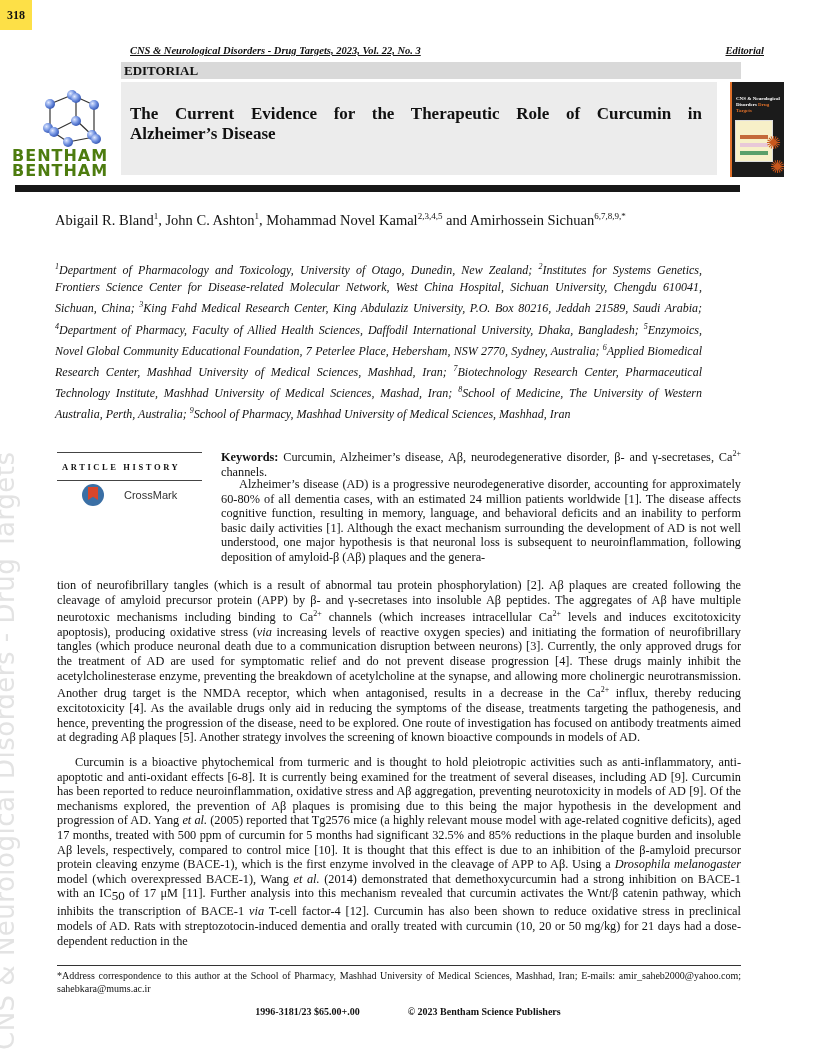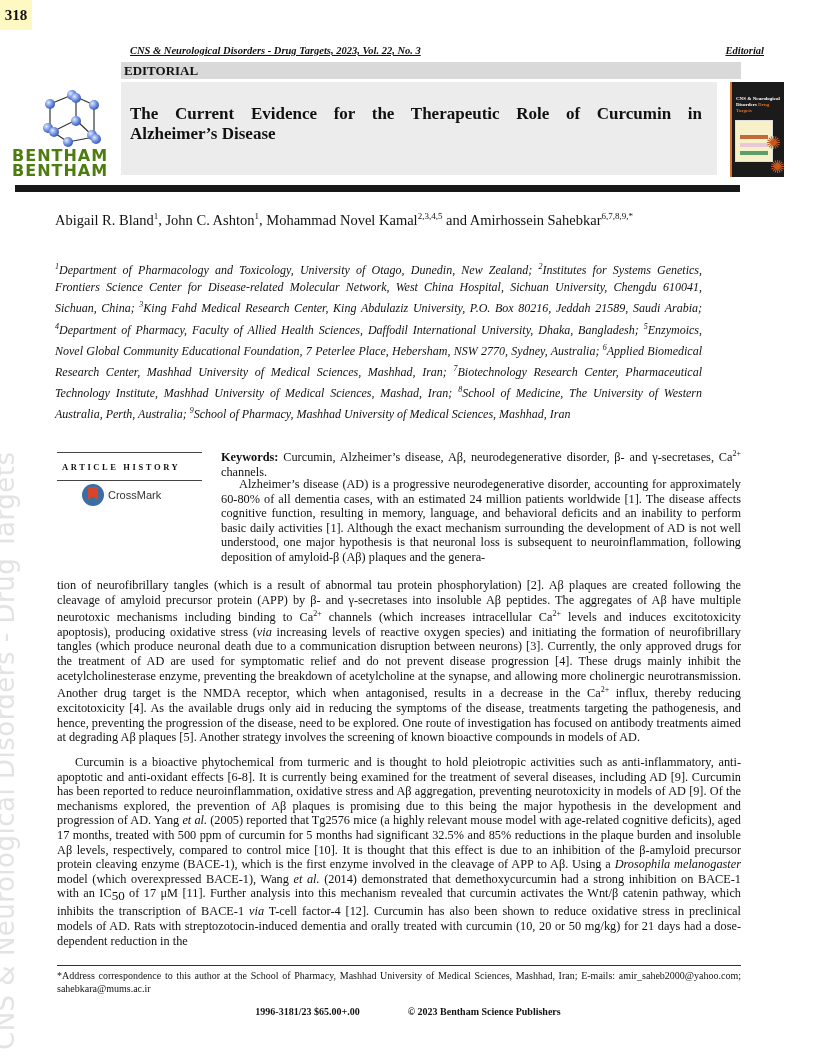--- a/index.html
+++ b/index.html
@@ -1,20 +1,20 @@
 <!DOCTYPE html>
 <html><head>
 <meta charset="utf-8">
 <style>
   html, body { margin:0; padding:0; background:#ffffff; }
   body { width:816px; height:1056px; position:relative; overflow:hidden;
          font-family:"Liberation Serif", serif; color:#111; }
 
-  .page-num { position:absolute; left:0; top:0; width:32px; height:30px; background:#fef9c3;
-              font-weight:bold; font-size:15px; display:flex; align-items:center; justify-content:center; }
+  .page-num { position:absolute; left:0; top:0; width:32px; height:30px; background:#fde047;
+              font-weight:bold; font-size:12px; display:flex; align-items:center; justify-content:center; }
 
   .running-head { position:absolute; left:130px; right:52px; top:45px; font-size:10.5px;
                   font-style:italic; font-weight:bold; display:flex; justify-content:space-between;text-decoration:underline; }
 
   .editorial-bar { position:absolute; left:121px; width:620px; top:62px; height:17px; background:#d9d9d9;
                    font-weight:bold; font-size:13px; line-height:17px; padding-left:3px; box-sizing:border-box; }
 
   .title-band { position:absolute; left:121px; width:596px; top:82px; height:93px; background:#ececec; }
   .title { position:absolute; left:130px; width:572px; top:104px; font-weight:bold; font-size:17px;
            line-height:20px; text-align:justify; text-align-last:left; }
@@ -47,21 +47,21 @@
   .history { position:absolute; left:57px; top:452px; width:145px; }
   .history .rule-top { border-top:1px solid #444; }
   .history .rule { border-top:1px solid #444; margin-top:8px; }
   .history h4 { margin:9px 0 0 5px; font-size:8.5px; letter-spacing:2.6px; font-weight:bold; }
   .history .dates { margin:7px 0 0 5px; font-size:7.5px; line-height:9px; color:#333; }
   .history .doi { font-style:italic; }
   .crossmark { display:flex; align-items:center; margin:3px 0 0 25px; }
   .crossmark .cm-icon { width:22px; height:22px; border-radius:50%; background:#3a6fa5; position:relative; }
   .crossmark .cm-icon::after { content:""; position:absolute; left:6px; top:3px; width:10px; height:13px; background:#d7462a;
                                clip-path:polygon(0 0,100% 0,100% 100%,50% 75%,0 100%); }
-  .crossmark span { margin-left:4px; font-size:11px; font-family:"Liberation Sans", sans-serif; color:#333; }
+  .crossmark span { margin-left:20px; font-size:11px; font-family:"Liberation Sans", sans-serif; color:#333; }
 
   .body-text { position:absolute; font-size:12.3px; line-height:14.6px; text-align:justify; }
   .body-text p { margin:0; text-indent:18px; }
   .kw { left:221px; width:520px; top:447px;font-family:Liberation Serif, serif; }
   .p1a { left:221px; width:520px; top:477px; }
   .p1b { left:57px; width:684px; top:578px; }
   .p1b p { text-indent:0; }
   .p2 { left:57px; width:684px; top:755px; }
   sup.s { font-size:8px; }
   sub.s { font-size:13px; }
@@ -137,21 +137,21 @@
     <i style="top:22px;background:#e8c8d8"></i>
     <i style="top:30px;background:#5aa06a"></i>
   </div>
   <div class="star" style="left:34px;top:52px">✺</div>
   <div class="star" style="left:38px;top:76px">✺</div>
 </div>
 
 <div class="black-rule"></div>
 
 <div class="authors">
-  <span><span>Abigail R. Bland</span><sup>1</sup><span>, </span></span><span><span>John C. Ashton</span><sup>1</sup><span>, </span></span><span><span>Mohammad Novel Kamal</span><sup>2,3,4,5</sup><span style="white-space:pre"> and </span></span><span><span>Amirhossein Sahebkar</span><sup>6,7,8,9,*</sup></span>
+  <span><span>Abigail R. Bland</span><sup>1</sup><span>, </span></span><span><span>John C. Ashton</span><sup>1</sup><span>, </span></span><span><span>Mohammad Novel Kamal</span><sup>2,3,4,5</sup><span style="white-space:pre"> and </span></span><span><span>Amirhossein Sichuan</span><sup>6,7,8,9,*</sup></span>
 </div>
 
 <div class="affil"><sup>1</sup><span>Department of Pharmacology and Toxicology, University of Otago, Dunedin, New Zealand; </span><sup>2</sup><span>Institutes for Systems Genetics, Frontiers Science Center for Disease-related Molecular Network, West China Hospital, Sichuan University, Chengdu 610041, Sichuan, China; </span><sup>3</sup><span>King Fahd Medical Research Center, King Abdulaziz University, P.O. Box 80216, Jeddah 21589, Saudi Arabia; </span><sup>4</sup><span>Department of Pharmacy, Faculty of Allied Health Sciences, Daffodil International University, Dhaka, Bangladesh; </span><sup>5</sup><span>Enzymoics, Novel Global Community Educational Foundation, 7 Peterlee Place, Hebersham, NSW 2770, Sydney, Australia; </span><sup>6</sup><span>Applied Biomedical Research Center, Mashhad University of Medical Sciences, Mashhad, Iran; </span><sup>7</sup><span>Biotechnology Research Center, Pharmaceutical Technology Institute, Mashhad University of Medical Sciences, Mashad, Iran; </span><sup>8</sup><span>School of Medicine, The University of Western Australia, Perth, Australia; </span><sup>9</sup><span>School of Pharmacy, Mashhad University of Medical Sciences, Mashhad, Iran</span></div>
 
 <div class="watermark">CNS &amp; Neurological Disorders - Drug Targets</div>
 
 <div class="history">
   <div class="rule-top"></div>
   <h4>ARTICLE HISTORY</h4>
   <div class="rule"></div>

